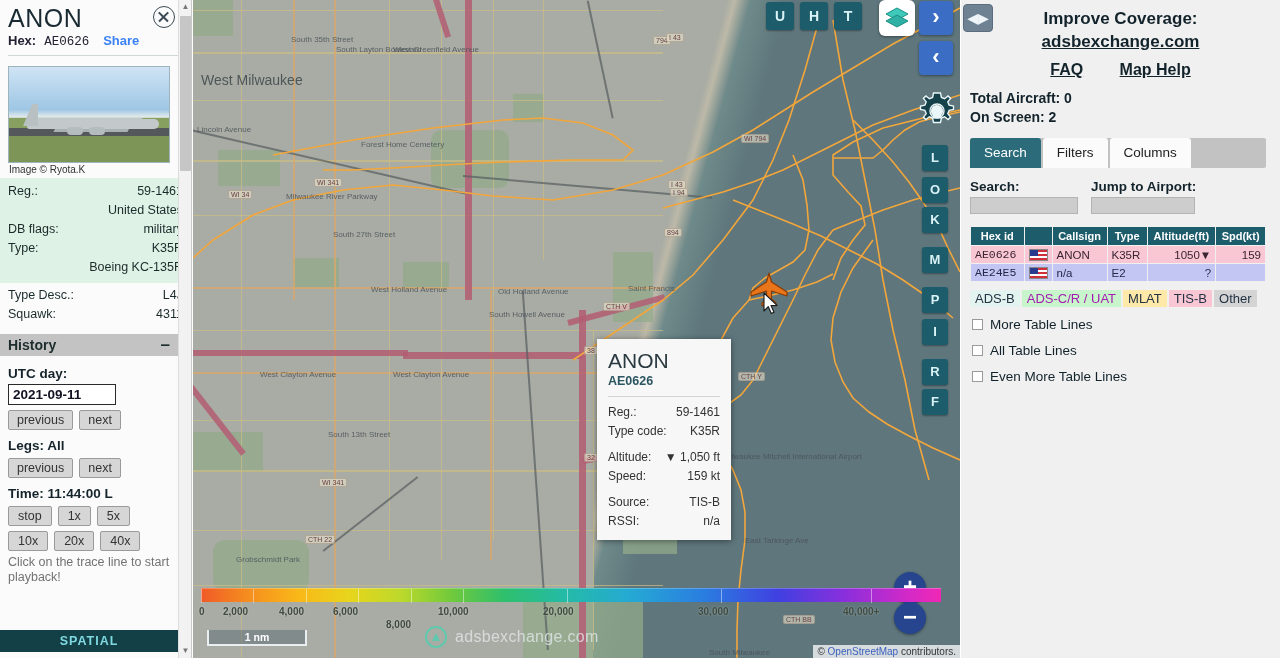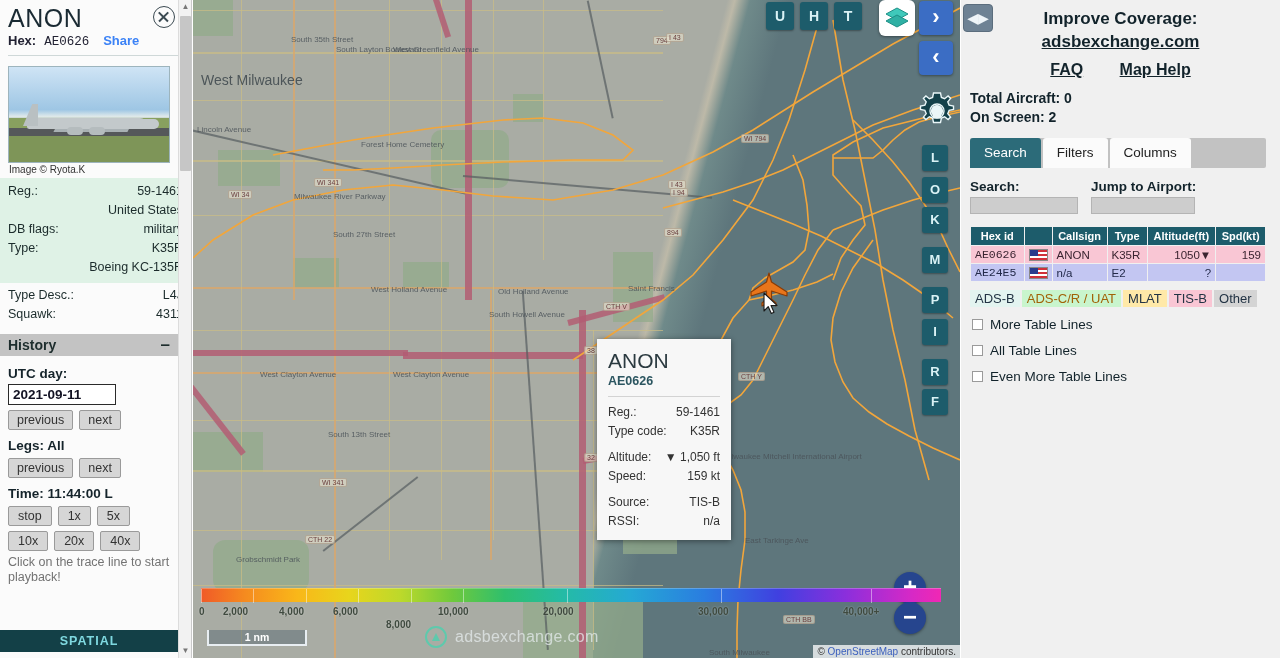--- a/index.html
+++ b/index.html
@@ -282,21 +282,21 @@
     display: inline-block; width: 19px; height: 12px; position: relative;
     background: repeating-linear-gradient(#d0303a 0 2px, #fff 2px 4px);
     border: 1px solid #888; vertical-align: middle;
   }
   .usflag::before {
     content: ""; position: absolute; left: 0; top: 0; width: 8px; height: 6px; background: #2a3a8c;
   }
   .legend { margin: 9px 0 0 9px; font-size: 13px; }
   .legend span { padding: 1px 5px; margin-right: 2px; }
   .lg-adsb { background: #e3f4f0; color: #234; }
-  .lg-uat  { background: #c9f5cd; color: #a16207; }
+  .lg-uat  { background: #c9f5cd; color: #a21caf; }
   .lg-mlat { background: #ffe9a8; color: #234; }
   .lg-tisb { background: #f9c6d4; color: #234; }
   .lg-other{ background: #d4d4d4; color: #234; }
   .cbrow { margin: 11px 0 0 11px; font-size: 13.5px; display: flex; align-items: center; gap: 7px; }
   .cbox { width: 11px; height: 11px; border: 1px solid #9a9a9a; background: #fff; display: inline-block; cursor: pointer; }
 </style>
 </head>
 <body>
 
 <div id="app">
@@ -467,21 +467,21 @@
       <polyline class="trace" points="680,240 660,268 648,292 640,318 638,340 642,362 650,382 660,398 676,412 694,424 716,436 740,448 767,460"></polyline>
     </svg>
 
     <div id="map-labels">
         <div class="maplabel big" style="left: 8px; top: 72px;">West Milwaukee</div>
         <div class="maplabel" style="left: 200px; top: 45px;">West Greenfield Avenue</div>
         <div class="maplabel" style="left: 98px; top: 35px;">South 35th Street</div>
         <div class="maplabel" style="left: 143px; top: 45px;">South Layton Boulevard</div>
         <div class="maplabel" style="left: 4px; top: 125px;">Lincoln Avenue</div>
         <div class="maplabel" style="left: 152px; top: 140px; padding-left: 16px;">Forest Home Cemetery</div>
-        <div class="maplabel" style="left: 93px; top: 192px; margin-left: 8px;">Milwaukee River Parkway</div>
+        <div class="maplabel" style="left: 93px; top: 192px;">Milwaukee River Parkway</div>
         <div class="maplabel" style="left: 140px; top: 230px;">South 27th Street</div>
         <div class="maplabel" style="left: 178px; top: 285px;">West Holland Avenue</div>
         <div class="maplabel" style="left: 305px; top: 287px;">Old Holland Avenue</div>
         <div class="maplabel" style="left: 435px; top: 284px;">Saint Francis</div>
         <div class="maplabel" style="left: 67px; top: 370px;">West Clayton Avenue</div>
         <div class="maplabel" style="left: 200px; top: 370px;">West Clayton Avenue</div>
         <div class="maplabel" style="left: 296px; top: 310px;">South Howell Avenue</div>
         <div class="maplabel" style="left: 135px; top: 430px;">South 13th Street</div>
         <div class="maplabel" style="left: 43px; top: 555px;">Grobschmidt Park</div>
         <div class="maplabel" style="left: 552px; top: 536px;">East Tarkinge Ave</div>

